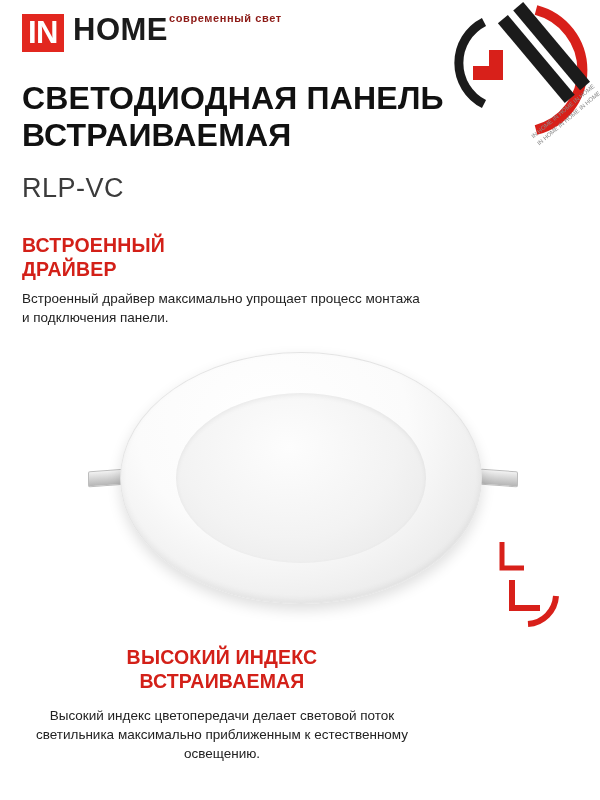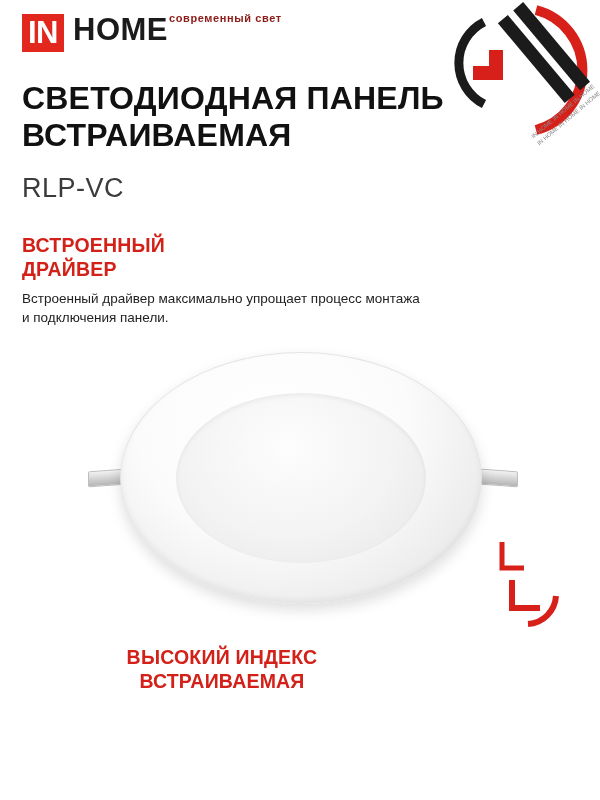--- a/index.html
+++ b/index.html
@@ -224,20 +224,21 @@
       <div class="panel-inner"></div>
     </div>
 
   </div>
 
   <div class="feature" id="feature-cri">
     <div class="feature-title">
       <div>ВЫСОКИЙ ИНДЕКС</div>
       <div>ВСТРАИВАЕМАЯ</div>
     </div>
+    <div class="feature-body">Высокий индекс цветопередачи делает световой поток светильника максимально приближенным к естественному освещению.</div>
   </div>
 
   <div class="bottom-mark">
     <svg width="90" height="90" viewBox="0 0 90 90" aria-hidden="true">
       <path d="M8 4 L8 30 L30 30" fill="none" stroke="#d8201a" stroke-width="5"></path>
       <path d="M18 42 L18 70 L46 70" fill="none" stroke="#d8201a" stroke-width="6"></path>
       <path d="M34 86 A30 30 0 0 0 62 58" fill="none" stroke="#d8201a" stroke-width="6"></path>
     </svg>
   </div>
 

